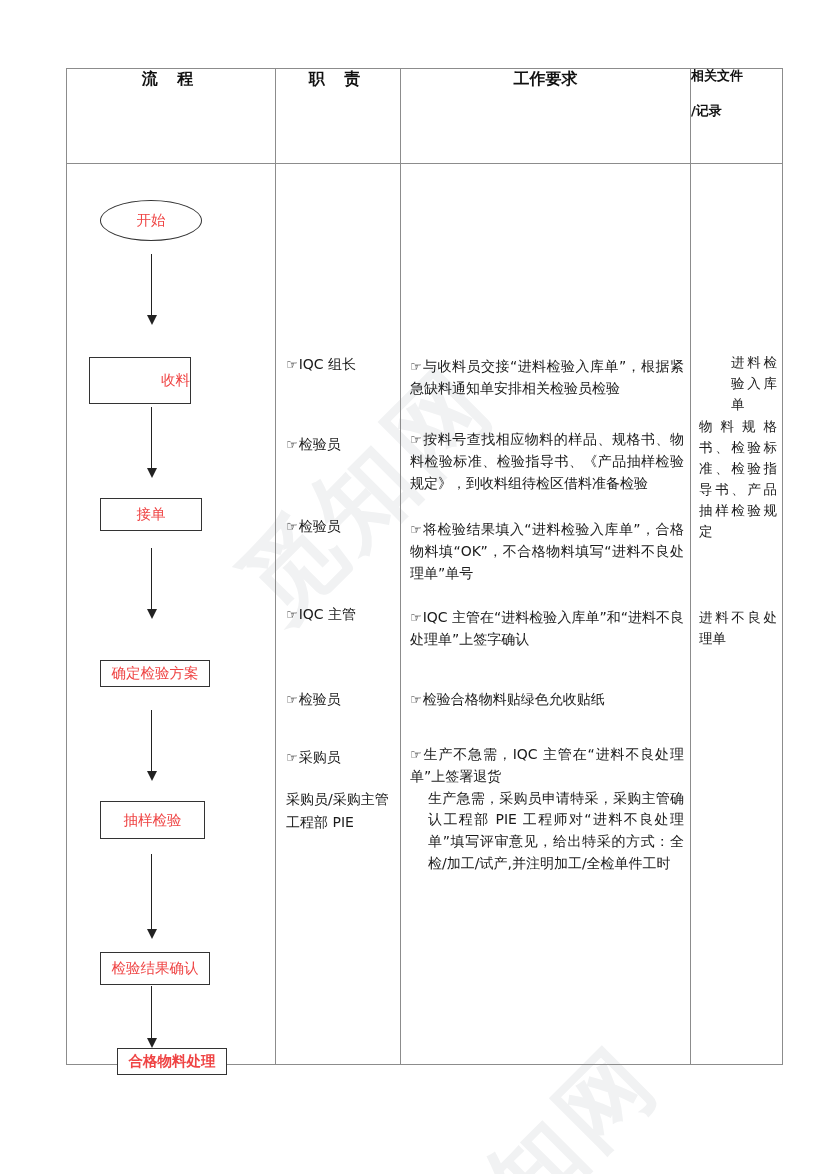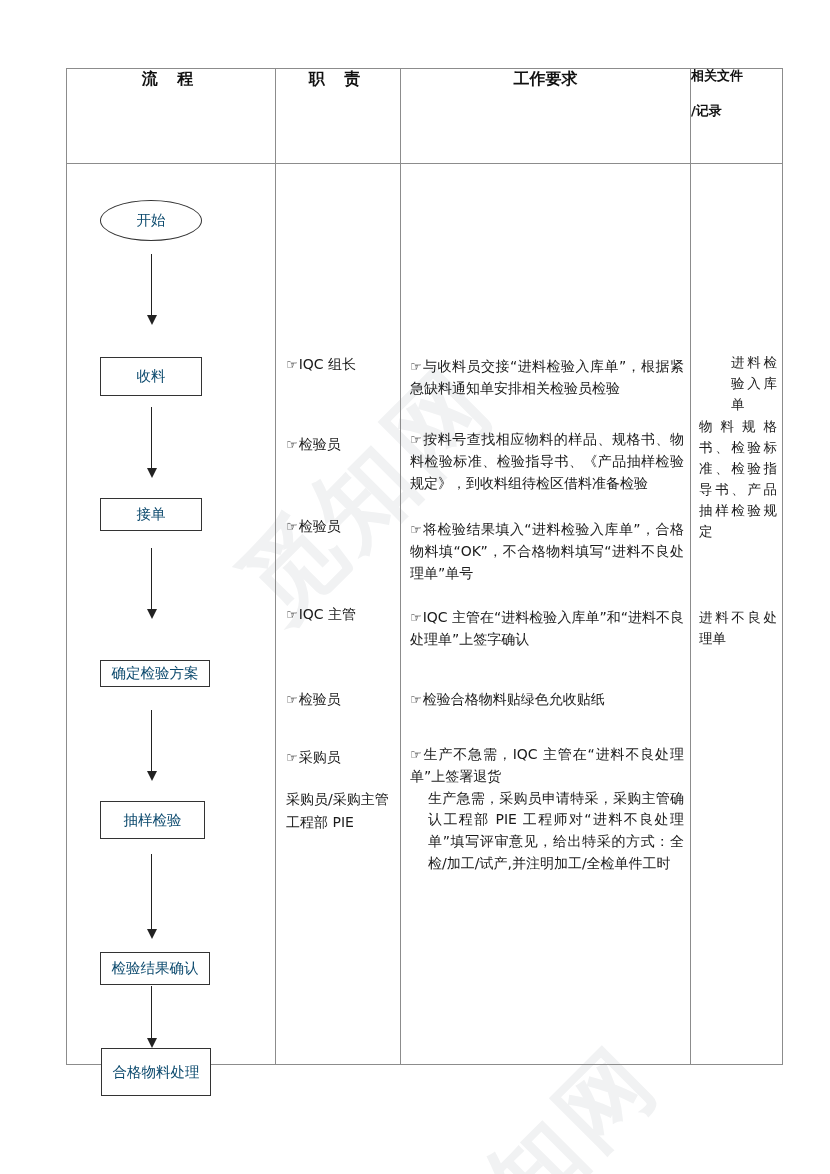--- a/index.html
+++ b/index.html
@@ -79,21 +79,21 @@
   .hdr-doc .l2 { display: block; }
 
   
   .flowcol { position: relative; height: 900px; }
   .node {
     position: absolute;
     border: 1.6px solid #333;
     background: #fff;
     text-align: center;
     font-size: 14.5px;
-    color: #0c4a6e;
+    color: #ef4444;
     box-sizing: border-box;
     display: flex;
     align-items: center;
     justify-content: center;
     white-space: nowrap;
   }
   .node.oval {
     border-radius: 50%;
     border-width: 1.4px;
   }
@@ -179,21 +179,21 @@
 
       <tr>
 
         <td>
           <div class="flowcol">
             <div class="node oval" style="left:33px; top:36px; width:102px; height:41px;">
               <span>开始</span>
             </div>
             <div class="arrow" style="left:84px; top:90px; height:62px;"></div>
 
-            <div class="node" style="left:33px; top:193px; width:102px; height:39px;">
+            <div class="node" style="left:22px; top:193px; width:102px; height:47px;justify-content:flex-end;">
               <span>收料</span>
             </div>
             <div class="arrow" style="left:84px; top:243px; height:62px;"></div>
 
             <div class="node" style="left:33px; top:334px; width:102px; height:33px;">
               <span>接单</span>
             </div>
             <div class="arrow" style="left:84px; top:384px; height:62px;"></div>
 
             <div class="node" style="left:33px; top:496px; width:110px; height:27px;">
@@ -204,21 +204,21 @@
             <div class="node" style="left:33px; top:637px; width:105px; height:38px;">
               <span>抽样检验</span>
             </div>
             <div class="arrow" style="left:84px; top:690px; height:76px;"></div>
 
             <div class="node" style="left:33px; top:788px; width:110px; height:33px;">
               <span>检验结果确认</span>
             </div>
             <div class="arrow" style="left:84px; top:822px; height:53px;"></div>
 
-            <div class="node" style="left:34px; top:884px; width:110px; height:48px;">
+            <div class="node" style="left:50px; top:884px; width:110px; height:27px;font-weight:bold;">
               <span>合格物料处理</span>
             </div>
           </div>
         </td>
 
         <td>
           <div class="dutycol">
             <div class="duty-item" style="top:190px;">
               <span class="hand">☞</span><span>IQC 组长</span>
             </div>

